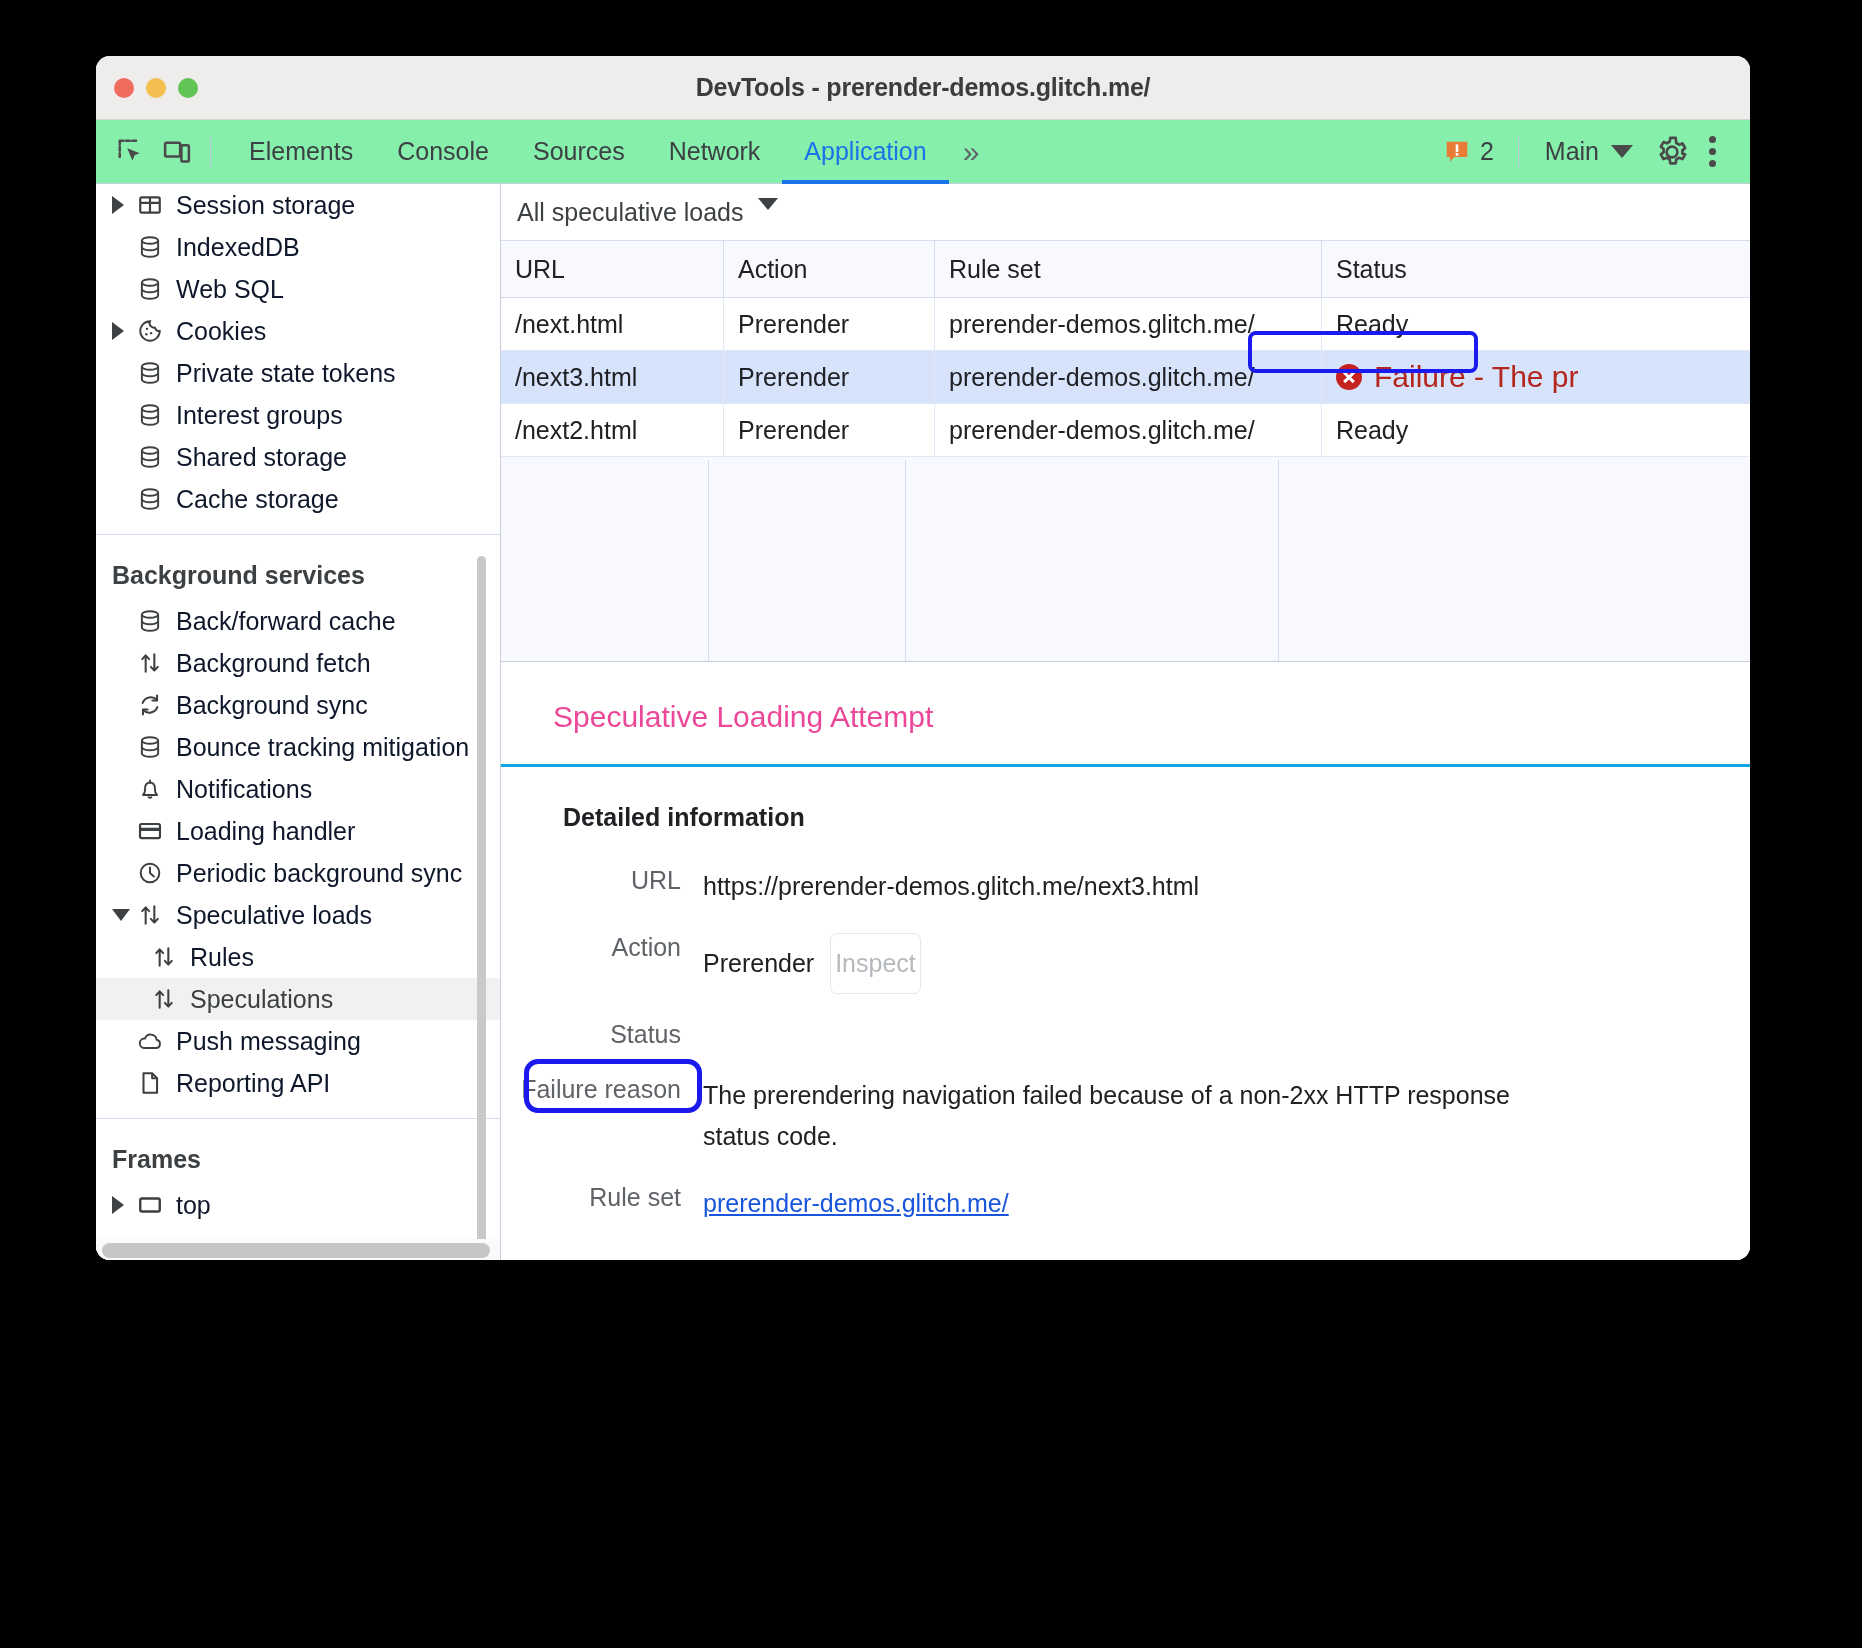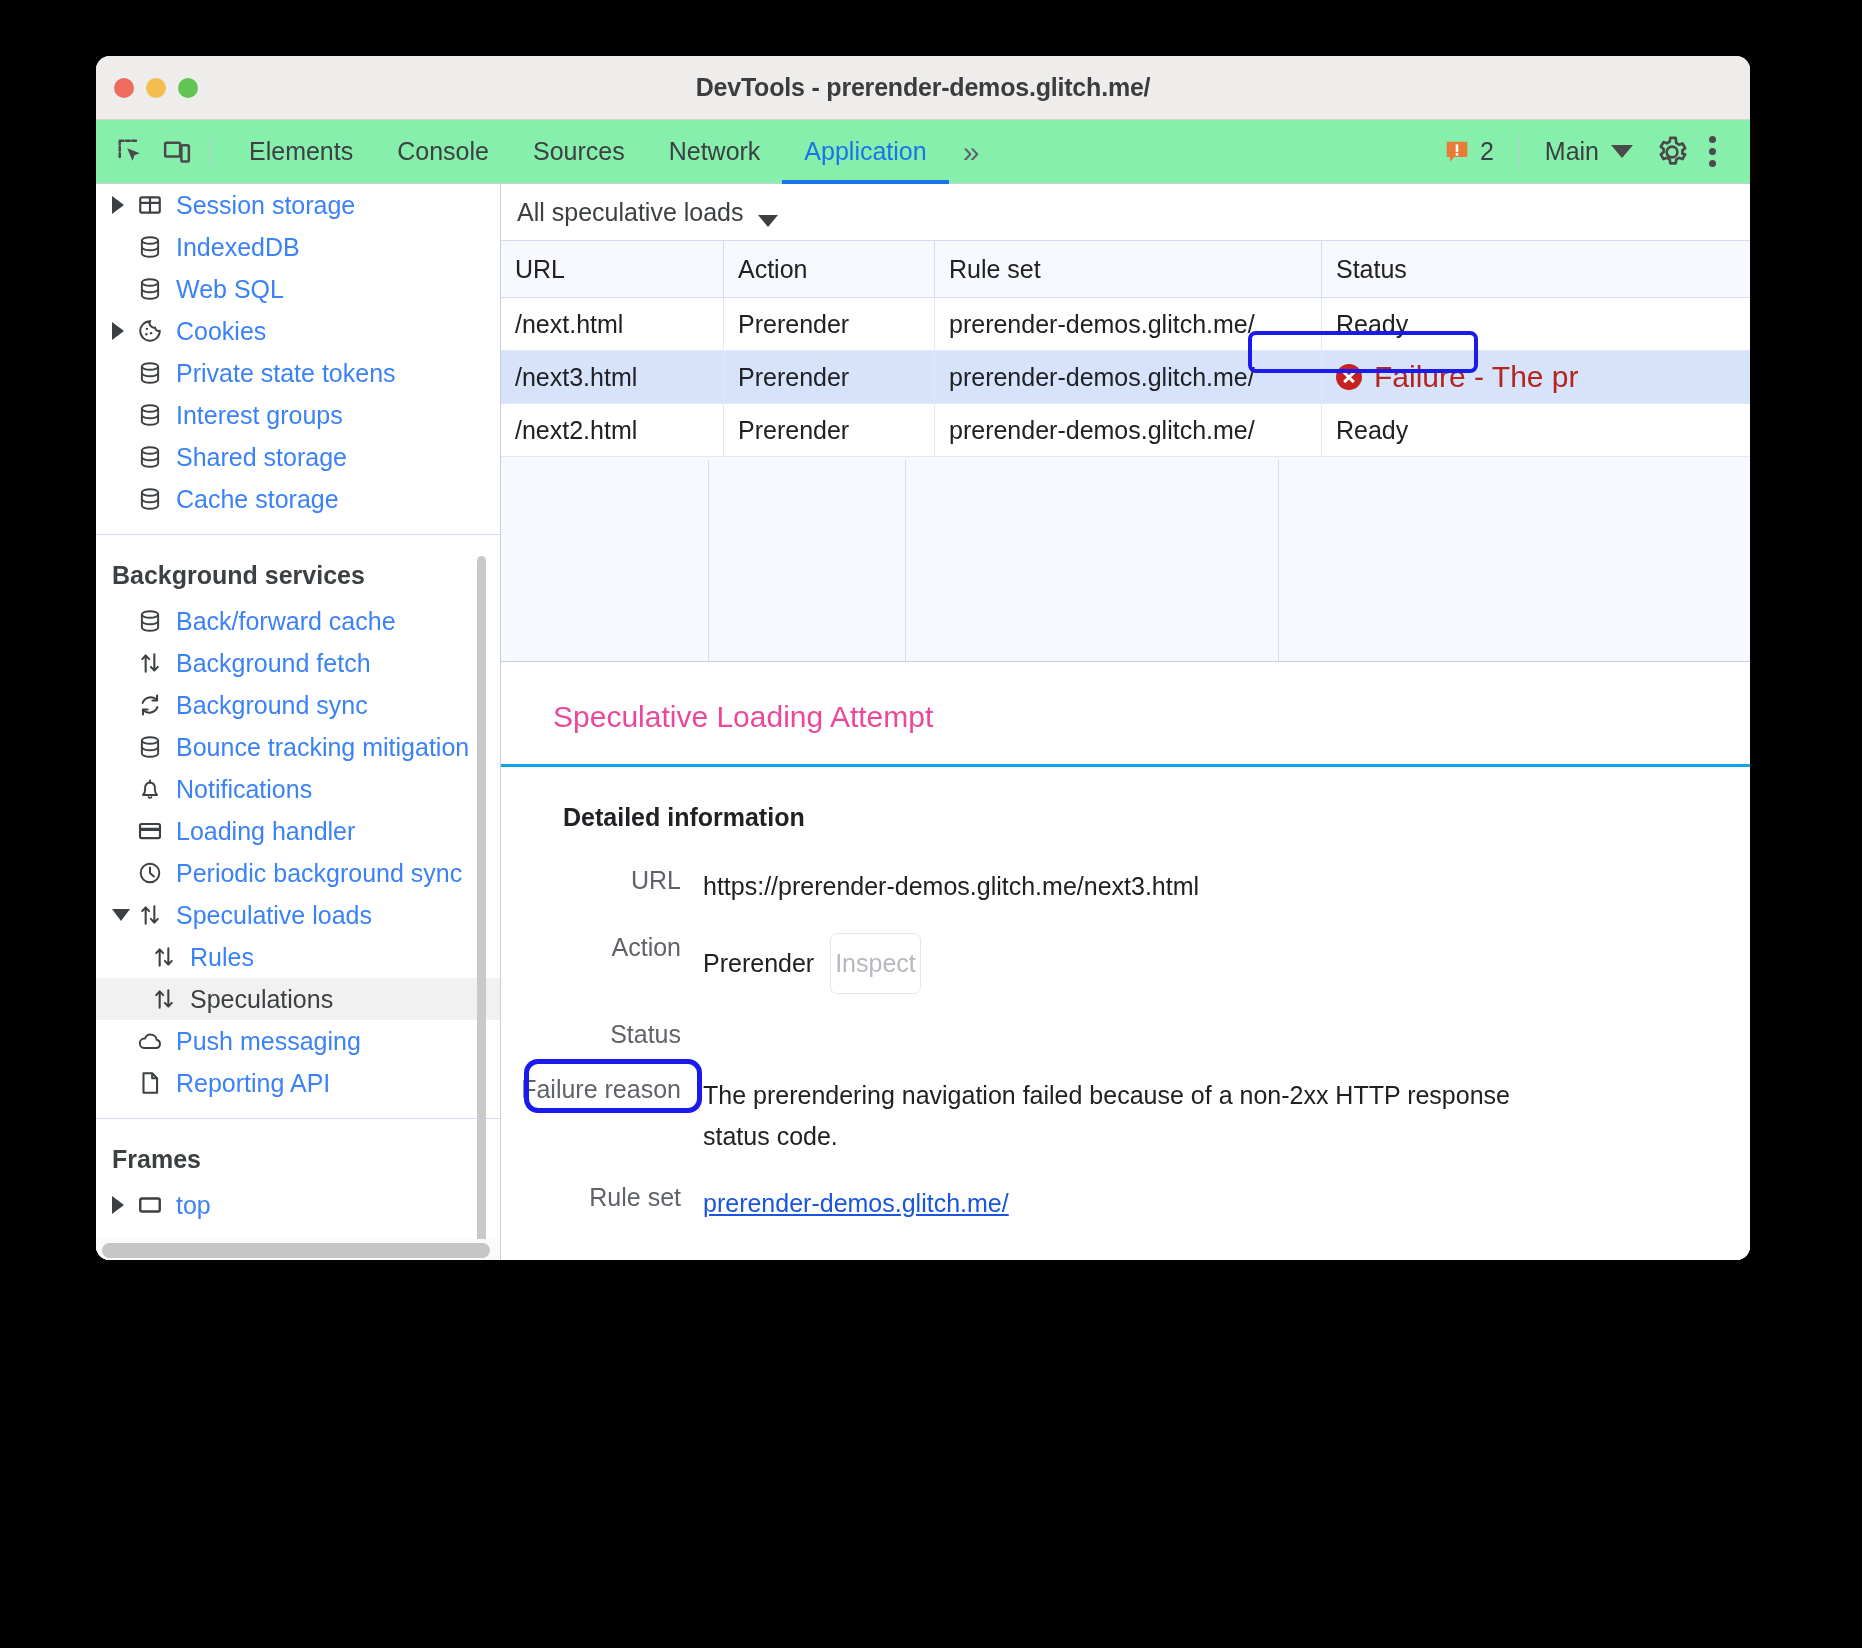--- a/index.html
+++ b/index.html
@@ -215,21 +215,21 @@
     border-top: 12px solid #3c4043;
   }
   .sb-arrow.empty { }
   .sb-ico {
     width: 32px; min-width: 32px; height: 32px;
     margin-right: 10px;
     display: flex; align-items: center; justify-content: center;
   }
   .sb-label {
     font-size: 25px;
-    color: #3b82f6;
+    color: #0f172a;
   }
   .sb-item.selected .sb-label { color: #3c4043; text-align: center; }
 
   
   .sb-vscroll {
     position: absolute;
     right: 14px;
     top: 372px;
     width: 9px;
     height: 840px;
@@ -265,21 +265,21 @@
   .filter-bar {
     height: 56px;
     display: flex;
     align-items: center;
     padding-left: 16px;
     border-bottom: 1px solid #d6dcf0;
     background: #fff;
   }
   .filter-select {
     display: flex;
-    align-items: flex-end;
+    align-items: flex-start;
     gap: 14px;
     font-size: 25px;
     color: #3c4043;
   }
   .filter-caret {
     width: 0; height: 0;
     border-left: 10px solid transparent;
     border-right: 10px solid transparent;
     border-top: 12px solid #3c4043;
   }

